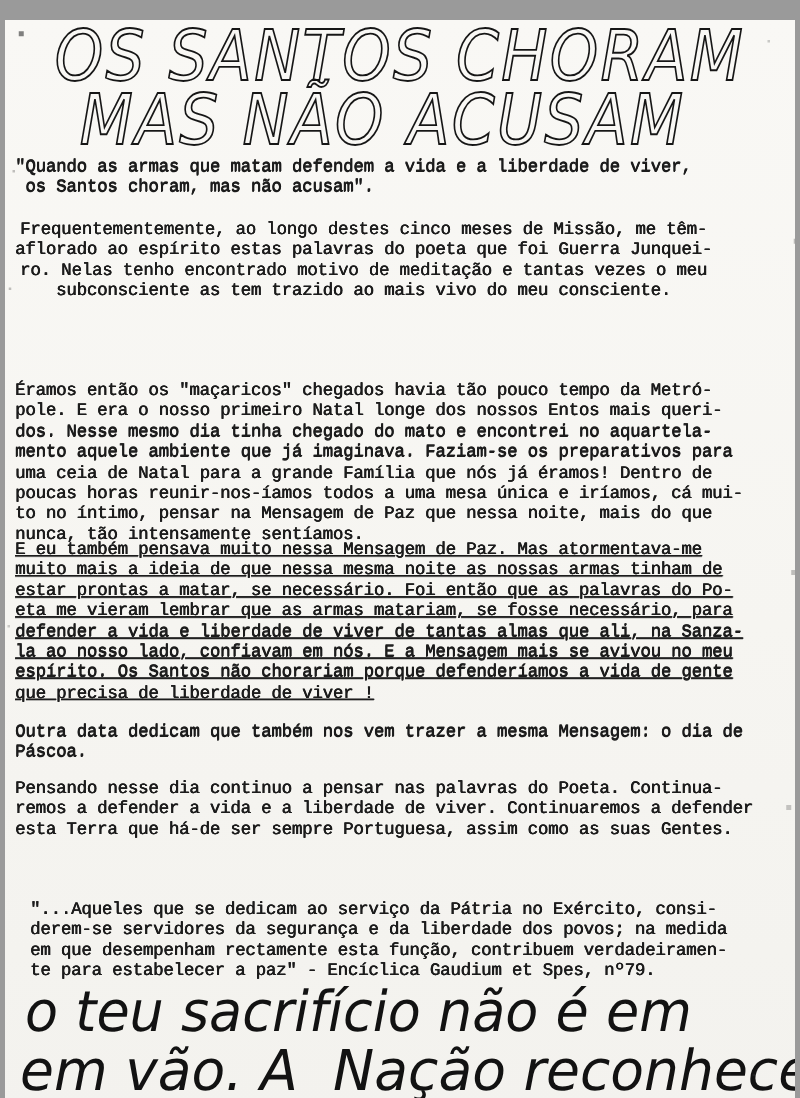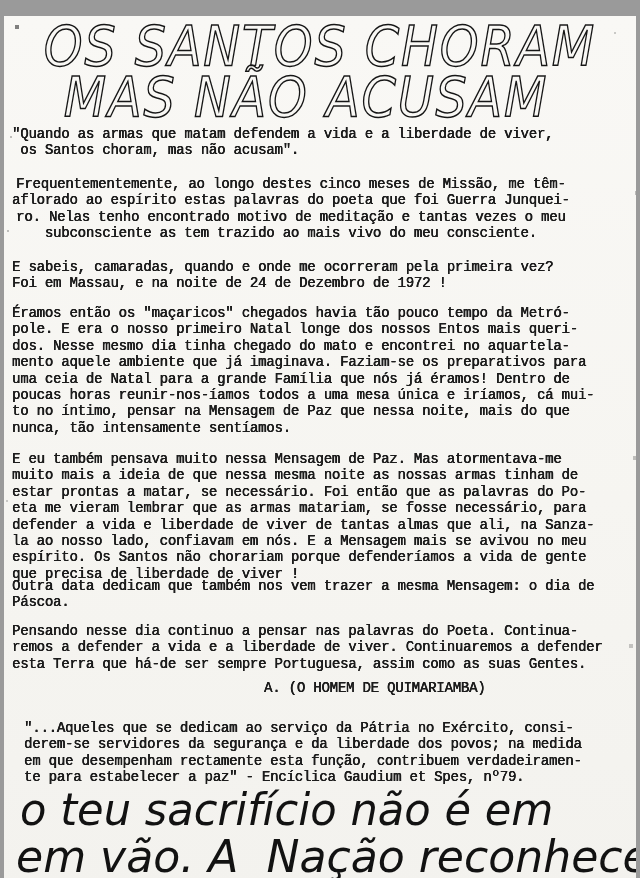--- a/index.html
+++ b/index.html
@@ -109,49 +109,46 @@
   <div class="hand-title title-2">MAS NÃO ACUSAM</div>
 
   <div class="tw" style="left:8px; top:110px;">"Quando as armas que matam defendem a vida e a liberdade de viver,
  os Santos choram, mas não acusam".</div>
 
   <div class="tw" style="left:8px; top:160px;text-align:center;">Frequentementemente, ao longo destes cinco meses de Missão, me têm-
 aflorado ao espírito estas palavras do poeta que foi Guerra Junquei-
 ro. Nelas tenho encontrado motivo de meditação e tantas vezes o meu
 subconsciente as tem trazido ao mais vivo do meu consciente.</div>
 
-  <div class="tw" style="left:8px; top:243px;">E sabeis, camaradas, quando e onde me ocorreram pela primeira vez?
-Foi em Massau, e na noite de 24 de Dezembro de 1972 !</div>
 
   <div class="tw" style="left:8px; top:289px;">Éramos então os "maçaricos" chegados havia tão pouco tempo da Metró-
 pole. E era o nosso primeiro Natal longe dos nossos Entos mais queri-
 dos. Nesse mesmo dia tinha chegado do mato e encontrei no aquartela-
 mento aquele ambiente que já imaginava. Faziam-se os preparativos para
 uma ceia de Natal para a grande Família que nós já éramos! Dentro de
 poucas horas reunir-nos-íamos todos a uma mesa única e iríamos, cá mui-
 to no íntimo, pensar na Mensagem de Paz que nessa noite, mais do que
 nunca, tão intensamente sentíamos.</div>
 
-  <div class="tw" style="left:8px; top:435px;">E eu também pensava muito nessa Mensagem de Paz. Mas atormentava-me
+  <div class="tw" style="left:8px; top:416px;text-decoration:underline;">E eu também pensava muito nessa Mensagem de Paz. Mas atormentava-me
 muito mais a ideia de que nessa mesma noite as nossas armas tinham de
 estar prontas a matar, se necessário. Foi então que as palavras do Po-
 eta me vieram lembrar que as armas matariam, se fosse necessário, para
 defender a vida e liberdade de viver de tantas almas que ali, na Sanza-
 la ao nosso lado, confiavam em nós. E a Mensagem mais se avivou no meu
 espírito. Os Santos não chorariam porque defenderíamos a vida de gente
 que precisa de liberdade de viver !</div>
 
   <div class="tw" style="left:8px; top:562px;">Outra data dedicam que também nos vem trazer a mesma Mensagem: o dia de
 Páscoa.</div>
 
   <div class="tw" style="left:8px; top:607px;">Pensando nesse dia continuo a pensar nas palavras do Poeta. Continua-
 remos a defender a vida e a liberdade de viver. Continuaremos a defender
 esta Terra que há-de ser sempre Portuguesa, assim como as suas Gentes.</div>
 
-  <div class="tw" style="left:260px; top:664px;">A. (O HOMEM DE QUIMARIAMBA)</div>
 
   <div class="tw" style="left:20px; top:704px;">"...Aqueles que se dedicam ao serviço da Pátria no Exército, consi-
 derem-se servidores da segurança e da liberdade dos povos; na medida
 em que desempenham rectamente esta função, contribuem verdadeiramen-
 te para estabelecer a paz" - Encíclica Gaudium et Spes, nº79.</div>
 
   <div class="hand-footer footer-1">o teu sacrifício não é em</div>
   <div class="hand-footer footer-2">em vão. A  Nação reconhece-o.</div>
 
   <div class="rule rule-thin"></div>

